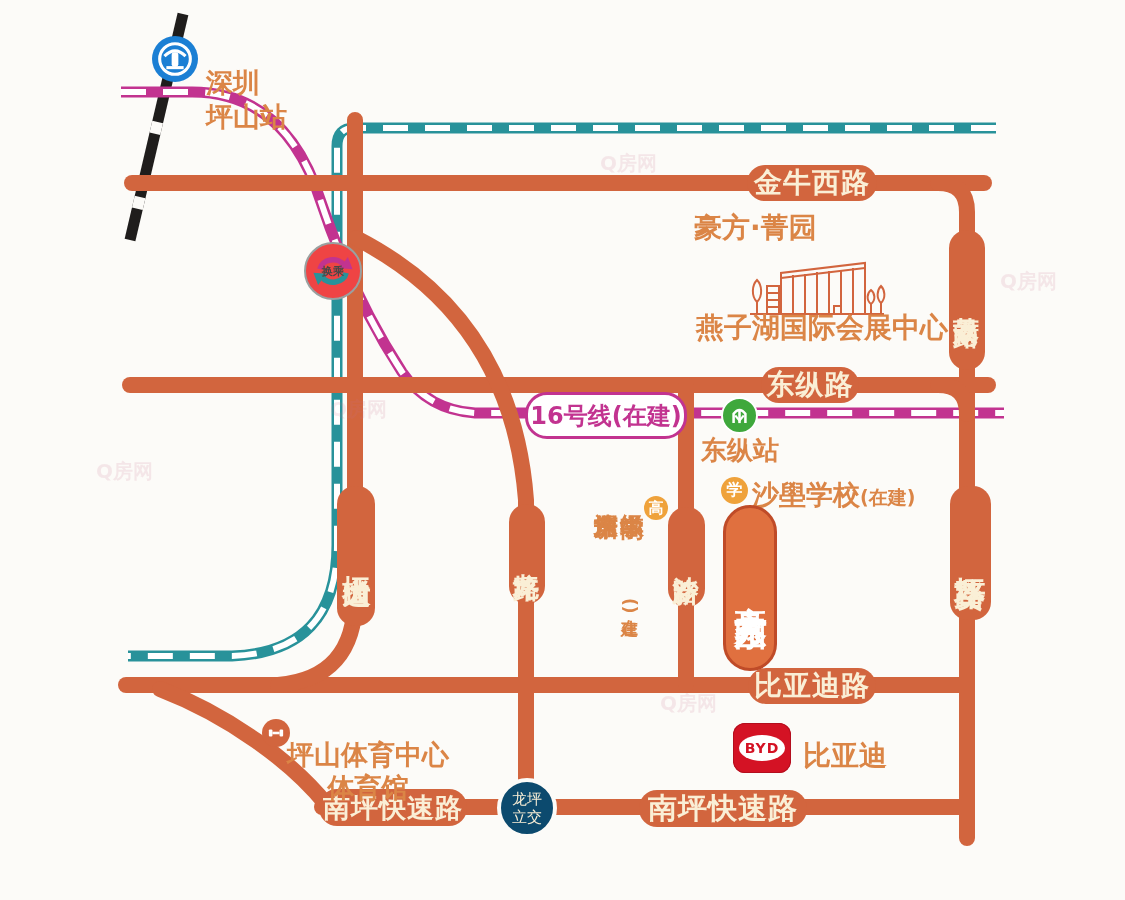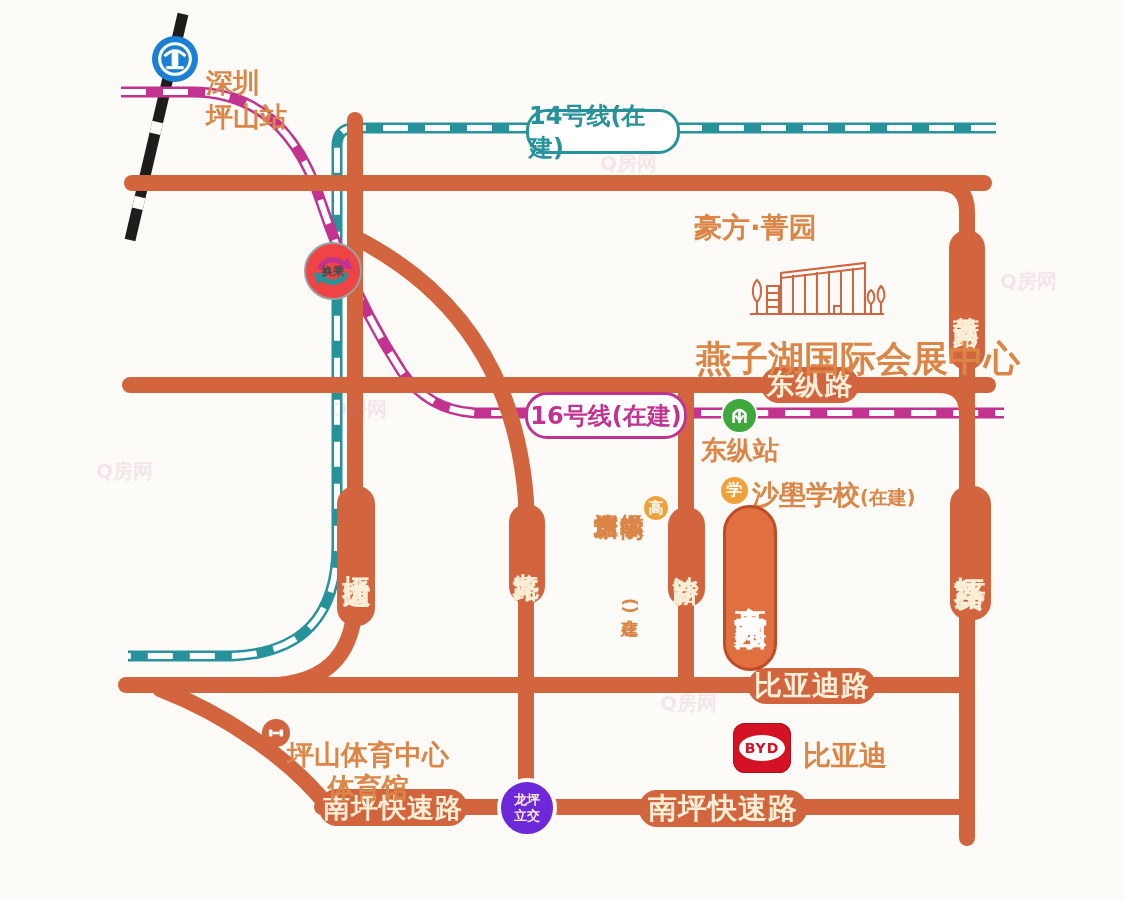--- a/index.html
+++ b/index.html
@@ -55,27 +55,27 @@
       <path class="road" d="M 322,807 H 963"></path>
       <path class="road" d="M 160,689 C 230,716 292,762 326,804"></path>
       <path class="road" d="M 355,120 V 598 Q 355,678 278,685"></path>
       <path class="road" d="M 356,238 Q 512,318 526,500 L 526,784"></path>
       <path class="road" d="M 686,385 V 685"></path>
       <path class="road" d="M 938,183 Q 967,183 967,212 V 838"></path>
       <path class="road" d="M 938,385 Q 967,385 967,414"></path>
     </g>
   </svg>
 
-  <div class="line-pill" style="left:526px;top:109px;width:148px;height:39px;border:3px solid #28929A;border-radius:21px;color:#28929A;font-size:24px;">
-    <span>14号线(在建)</span>
-  </div>
   <div class="line-pill" style="left:525px;top:392px;width:156px;height:41px;border:3px solid #C23390;border-radius:22px;color:#C23390;font-size:24px;">
     <span>16号线(在建)</span>
   </div>
 
+  <div class="road-pill" style="left:747px;top:165px;width:130px;height:36px;font-size:28px;">
+    <span>金牛西路</span>
+  </div>
   <div class="road-pill" style="left:761px;top:367px;width:98px;height:36px;font-size:28px;">
     <span>东纵路</span>
   </div>
   <div class="road-pill v" style="left:949px;top:230px;width:36px;height:140px;font-size:26px;letter-spacing:2px;">
     <span>荔景南路</span>
   </div>
   <div class="road-pill v" style="left:337px;top:486px;width:38px;height:140px;font-size:28px;">
     <span>坪山大道</span>
   </div>
   <div class="road-pill v" style="left:509px;top:504px;width:36px;height:100px;font-size:26px;">
@@ -90,23 +90,23 @@
   <div class="road-pill" style="left:748px;top:668px;width:128px;height:36px;font-size:28px;">
     <span>比亚迪路</span>
   </div>
   <div class="road-pill" style="left:319px;top:789px;width:148px;height:37px;font-size:27px;">
     <span>南坪快速路</span>
   </div>
   <div class="road-pill" style="left:639px;top:790px;width:168px;height:37px;font-size:29px;">
     <span>南坪快速路</span>
   </div>
 
-  <div class="abs pre" style="left:497px;top:778px;width:60px;height:60px;background:#6d28d9;border:4px solid #FCFBF8;border-radius:50%;
+  <div class="abs pre" style="left:497px;top:778px;width:60px;height:60px;background:#0c4a6e;border:4px solid #FCFBF8;border-radius:50%;
               box-sizing:border-box;display:flex;align-items:center;justify-content:center;z-index:4;
-              color:#FAEFD6;font-size:13px;font-weight:700;line-height:1.2;text-align:center;">
+              color:#FAEFD6;font-size:15px;font-weight:400;line-height:1.2;text-align:center;">
     <span class="pre">龙坪
 立交</span>
   </div>
 
   <div class="icon-circle" style="left:152px;top:36px;width:46px;height:46px;background:#1B7FD4;">
     <svg width="46" height="46" viewBox="0 0 48 48">
       <circle cx="24" cy="24" r="16" fill="none" stroke="#fff" stroke-width="3.2"></circle>
       <path d="M13,21 Q24,10 35,21" fill="none" stroke="#fff" stroke-width="3.2"></path>
       <rect x="20.5" y="17" width="7" height="15" rx="2.5" fill="#fff"></rect>
       <path d="M15,33 H33" stroke="#fff" stroke-width="3.2"></path>
@@ -150,21 +150,21 @@
       <rect x="21" y="30" width="12" height="28"></rect>
       <path d="M21,37 H33 M21,44 H33 M21,51 H33" fill="none"></path>
       <path d="M35,58 V17 L119,7 V58 Z"></path>
       <path d="M35,22 L119,12" fill="none"></path>
       <path d="M47,19 V58 M59,18 V58 M71,16 V58 M83,15 V58 M95,14 V58 M107,12 V58" fill="none"></path>
       <rect x="88" y="50" width="7" height="8"></rect>
       <path d="M125,58 V48 M125,34 C121,37 120,44 125,48 C130,44 129,37 125,34 Z"></path>
       <path d="M135,58 V47 M135,30 C131,34 130,42 135,47 C140,42 139,34 135,30 Z"></path>
     </g>
   </svg>
-  <div class="poi" style="left:696px;top:335px;font-size:36px;">
+  <div class="poi" style="left:696px;top:309px;font-size:28px;">
     <span>燕子湖国际会展中心</span>
   </div>
 
   <div class="badge" style="left:721px;top:477px;width:27px;height:27px;font-size:16px;">
     <span>学</span>
   </div>
   <div class="poi" style="left:752px;top:477px;font-size:27px;">
     <span>沙壆学校</span><span style="font-size:19px;">(在建)</span>
   </div>
 

